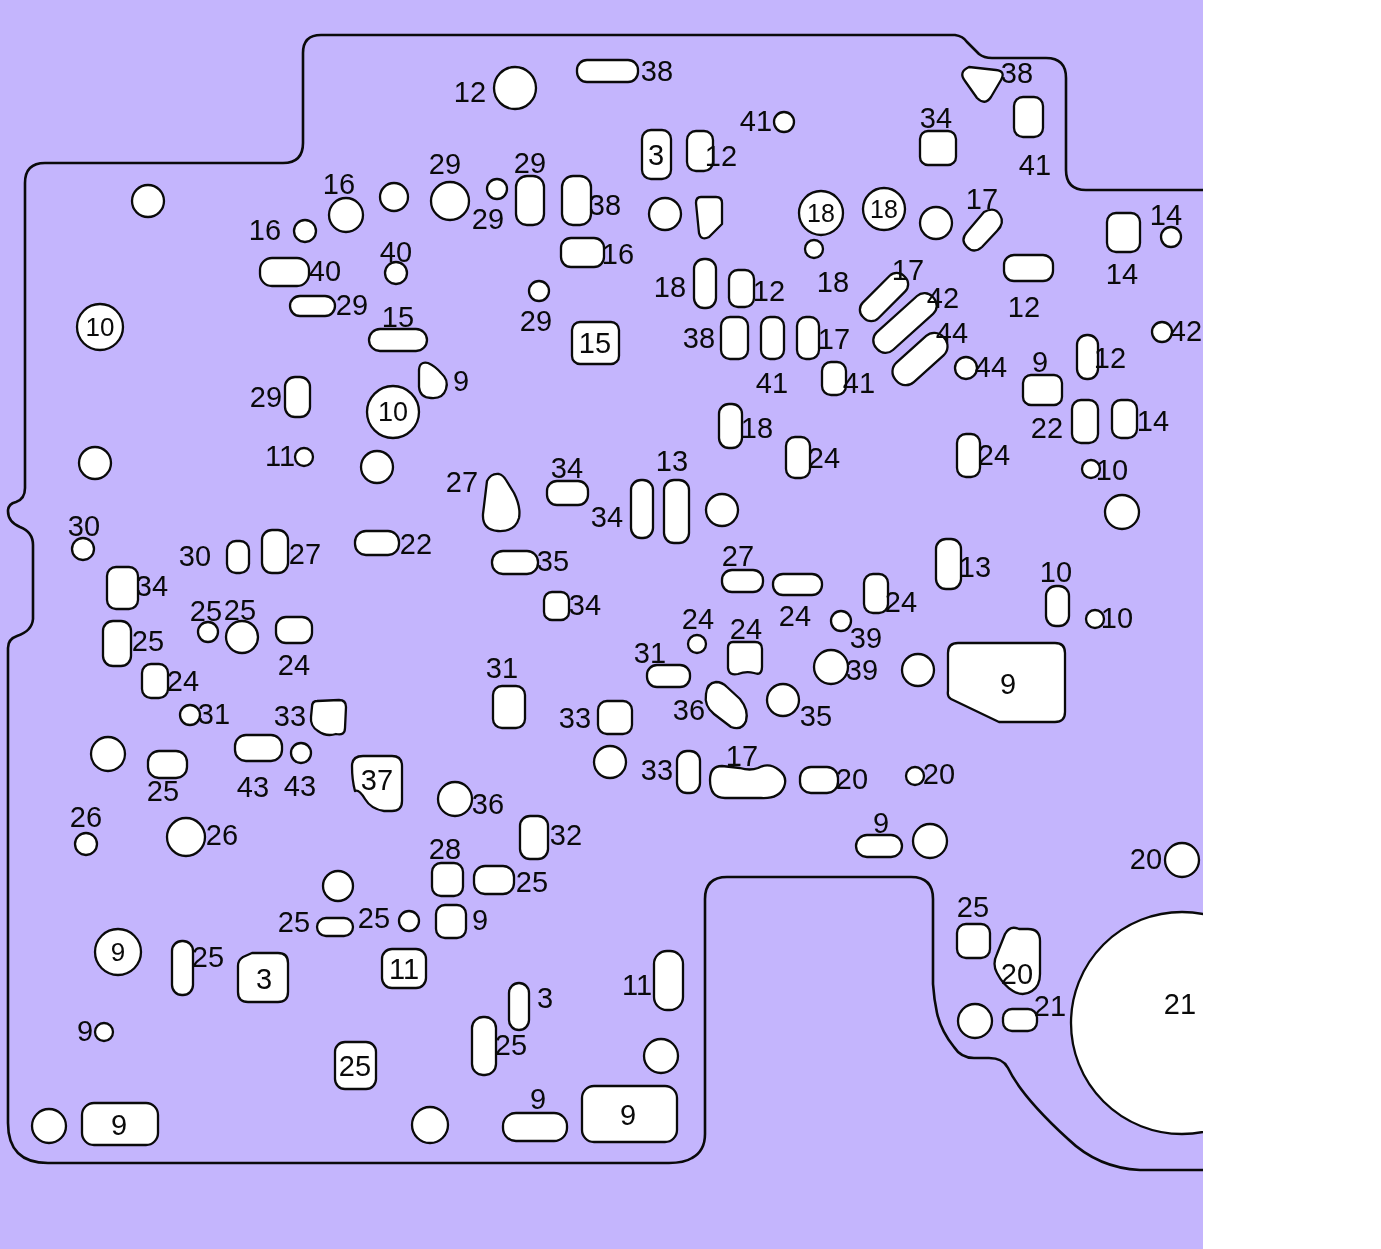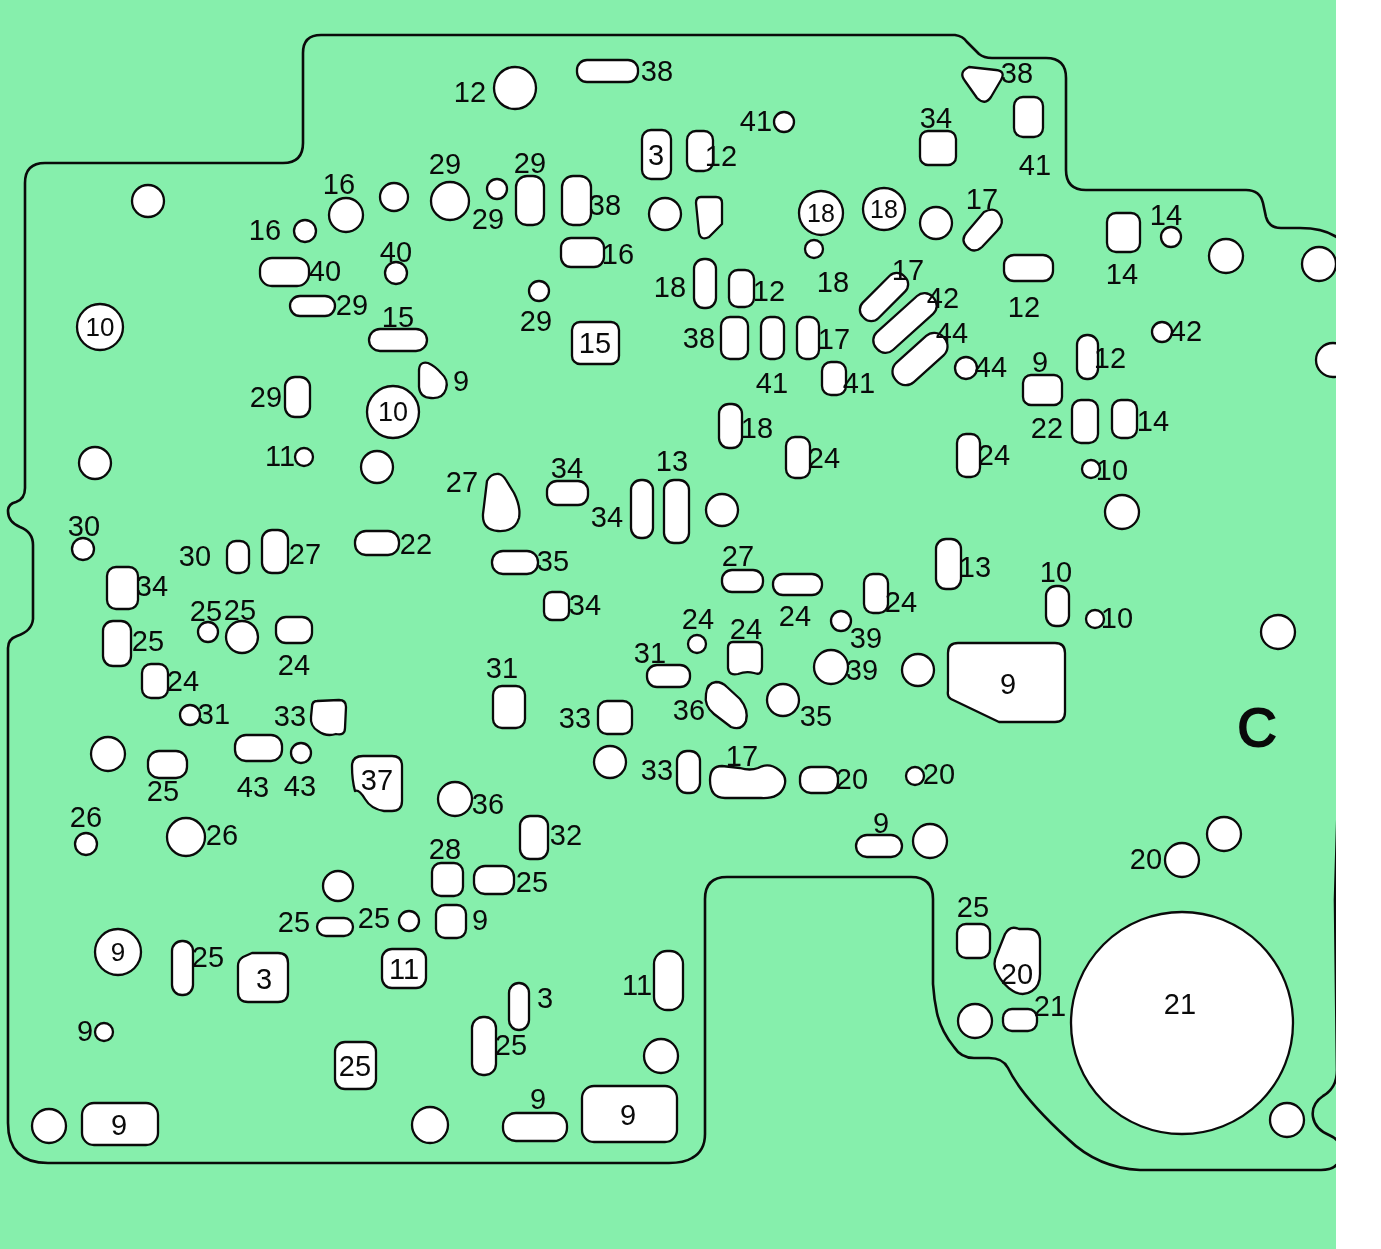--- a/index.html
+++ b/index.html
@@ -1,16 +1,16 @@
 <!DOCTYPE html>
 <html><head>
 <meta charset="utf-8">
 <style>
   html,body{margin:0;padding:0;background:#ffffff;}
-  .stage{position:relative;width:1336px;height:1249px;background:#86efac;overflow:hidden;}
+  .stage{position:relative;width:1203px;height:1249px;background:#c4b5fd;overflow:hidden;}
   svg{display:block;}
   svg text{font-family:"Liberation Sans","DejaVu Sans",sans-serif;fill:#0a0a0a;}
 </style>
 </head>
 <body>
 
 <div class="stage">
   <svg width="1381" height="1249" viewBox="0 0 1381 1249" xmlns="http://www.w3.org/2000/svg">
       <path d="M 321,35 L 955,35 Q 963,36 967,42 L 979,54 Q 984,58 992,58 L 1046,58 Q 1066,58 1066,78 L 1066,170 Q 1066,190 1086,190 L 1246,190 Q 1260,190 1263,203 L 1266,217 Q 1269,228 1281,228 L 1300,228 Q 1358,228 1358,286 L 1358,320 Q 1358,332 1366,340 Q 1374,349 1371,359 Q 1369,367 1361,375 Q 1356,381 1356,391 L 1351,560 Q 1347,660 1339,760 L 1335,900 L 1337,1070 Q 1337,1088 1323,1096 Q 1311,1104 1313,1117 Q 1315,1129 1329,1135 Q 1343,1141 1341,1155 Q 1339,1170 1321,1170 L 1140,1170 Q 1098,1168 1068,1139 Q 1022,1097 1008,1068 Q 1003,1058 989,1058 L 974,1058 Q 961,1058 954,1047 Q 941,1031 937,1013 Q 934,999 933,984 L 933,899 Q 933,877 911,877 L 727,877 Q 705,877 705,899 L 705,1134 Q 705,1151 692,1158 Q 684,1163 669,1163 L 48,1163 Q 8,1163 8,1123 L 8,648 Q 8,639 17,636 Q 32,631 33,619 L 33,545 Q 33,532 20,527 Q 8,522 8,511 Q 8,504 16,502 Q 25,499 25,488 L 25,183 Q 25,163 45,163 L 283,163 Q 303,163 303,143 L 303,53 Q 303,35 321,35 Z" fill="none" stroke="#0a0a0a" stroke-width="2.6" stroke-linejoin="round"></path>
       <circle cx="148" cy="201" r="16" fill="#ffffff" stroke="#0a0a0a" stroke-width="2.3"></circle>

